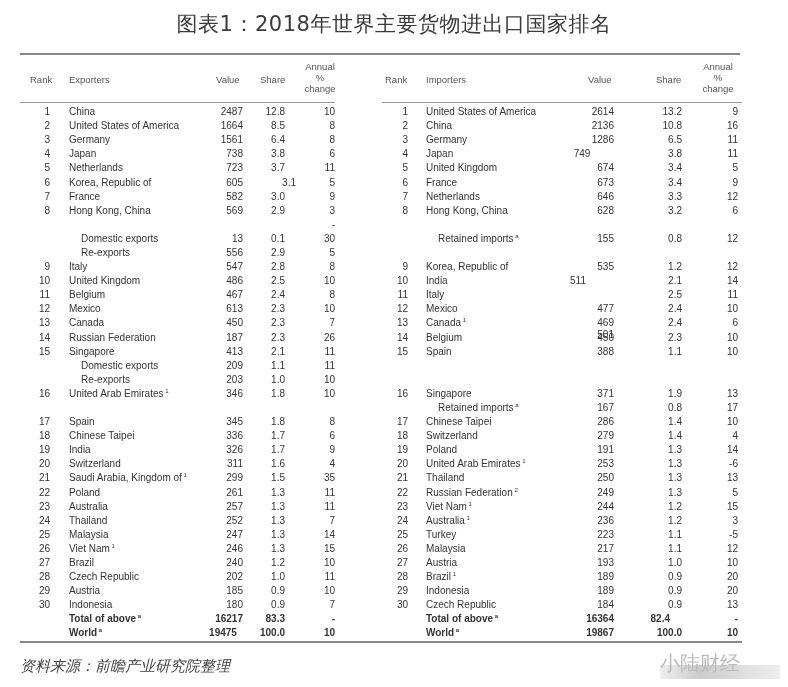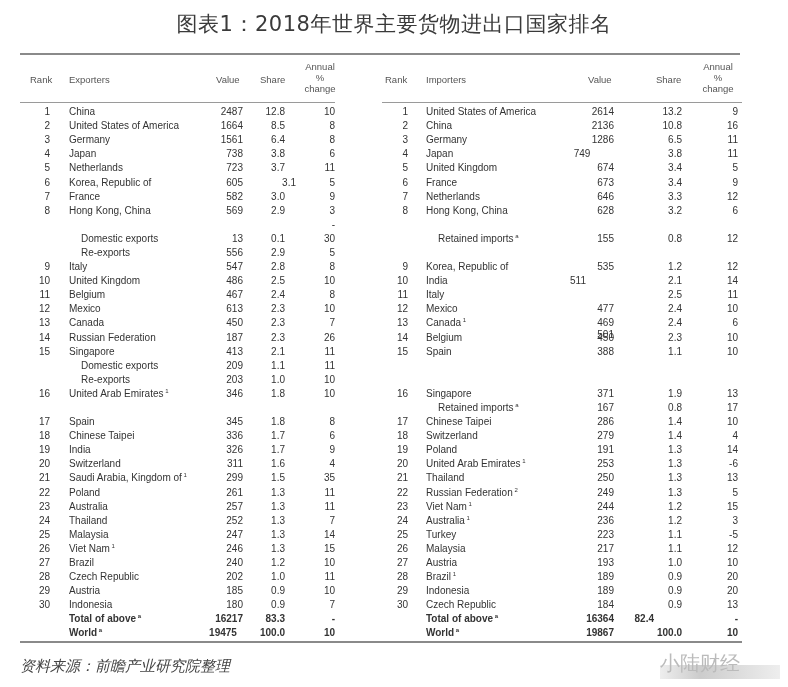--- a/index.html
+++ b/index.html
@@ -541,21 +541,21 @@
       <span class="rk" style="left: 390px;">30</span>
       <span class="" style="left: 426px;">Czech Republic</span>
       <span class="val" style="left: 574px;">184</span>
       <span class="shr" style="left: 648px;">0.9</span>
       <span class="chg" style="left: 708px;">13</span>
     </div>
     <div class="row bold" style="top: 612px; left: 0px; width: 788px;">
       <span class="rk" style="left: 390px;"></span>
       <span class="" style="left: 426px;">Total of above<sup> a</sup></span>
       <span class="val" style="left: 574px;">16364</span>
-      <span class="shr" style="left: 620px;">82.4</span>
+      <span class="shr" style="left: 636px;">82.4</span>
       <span class="chg" style="left: 708px;">-</span>
     </div>
     <div class="row bold" style="top: 626px; left: 0px; width: 788px;">
       <span class="rk" style="left: 390px;"></span>
       <span class="" style="left: 426px;">World<sup> a</sup></span>
       <span class="val" style="left: 574px;">19867</span>
       <span class="shr" style="left: 648px;">100.0</span>
       <span class="chg" style="left: 708px;">10</span>
     </div>
   </div>

